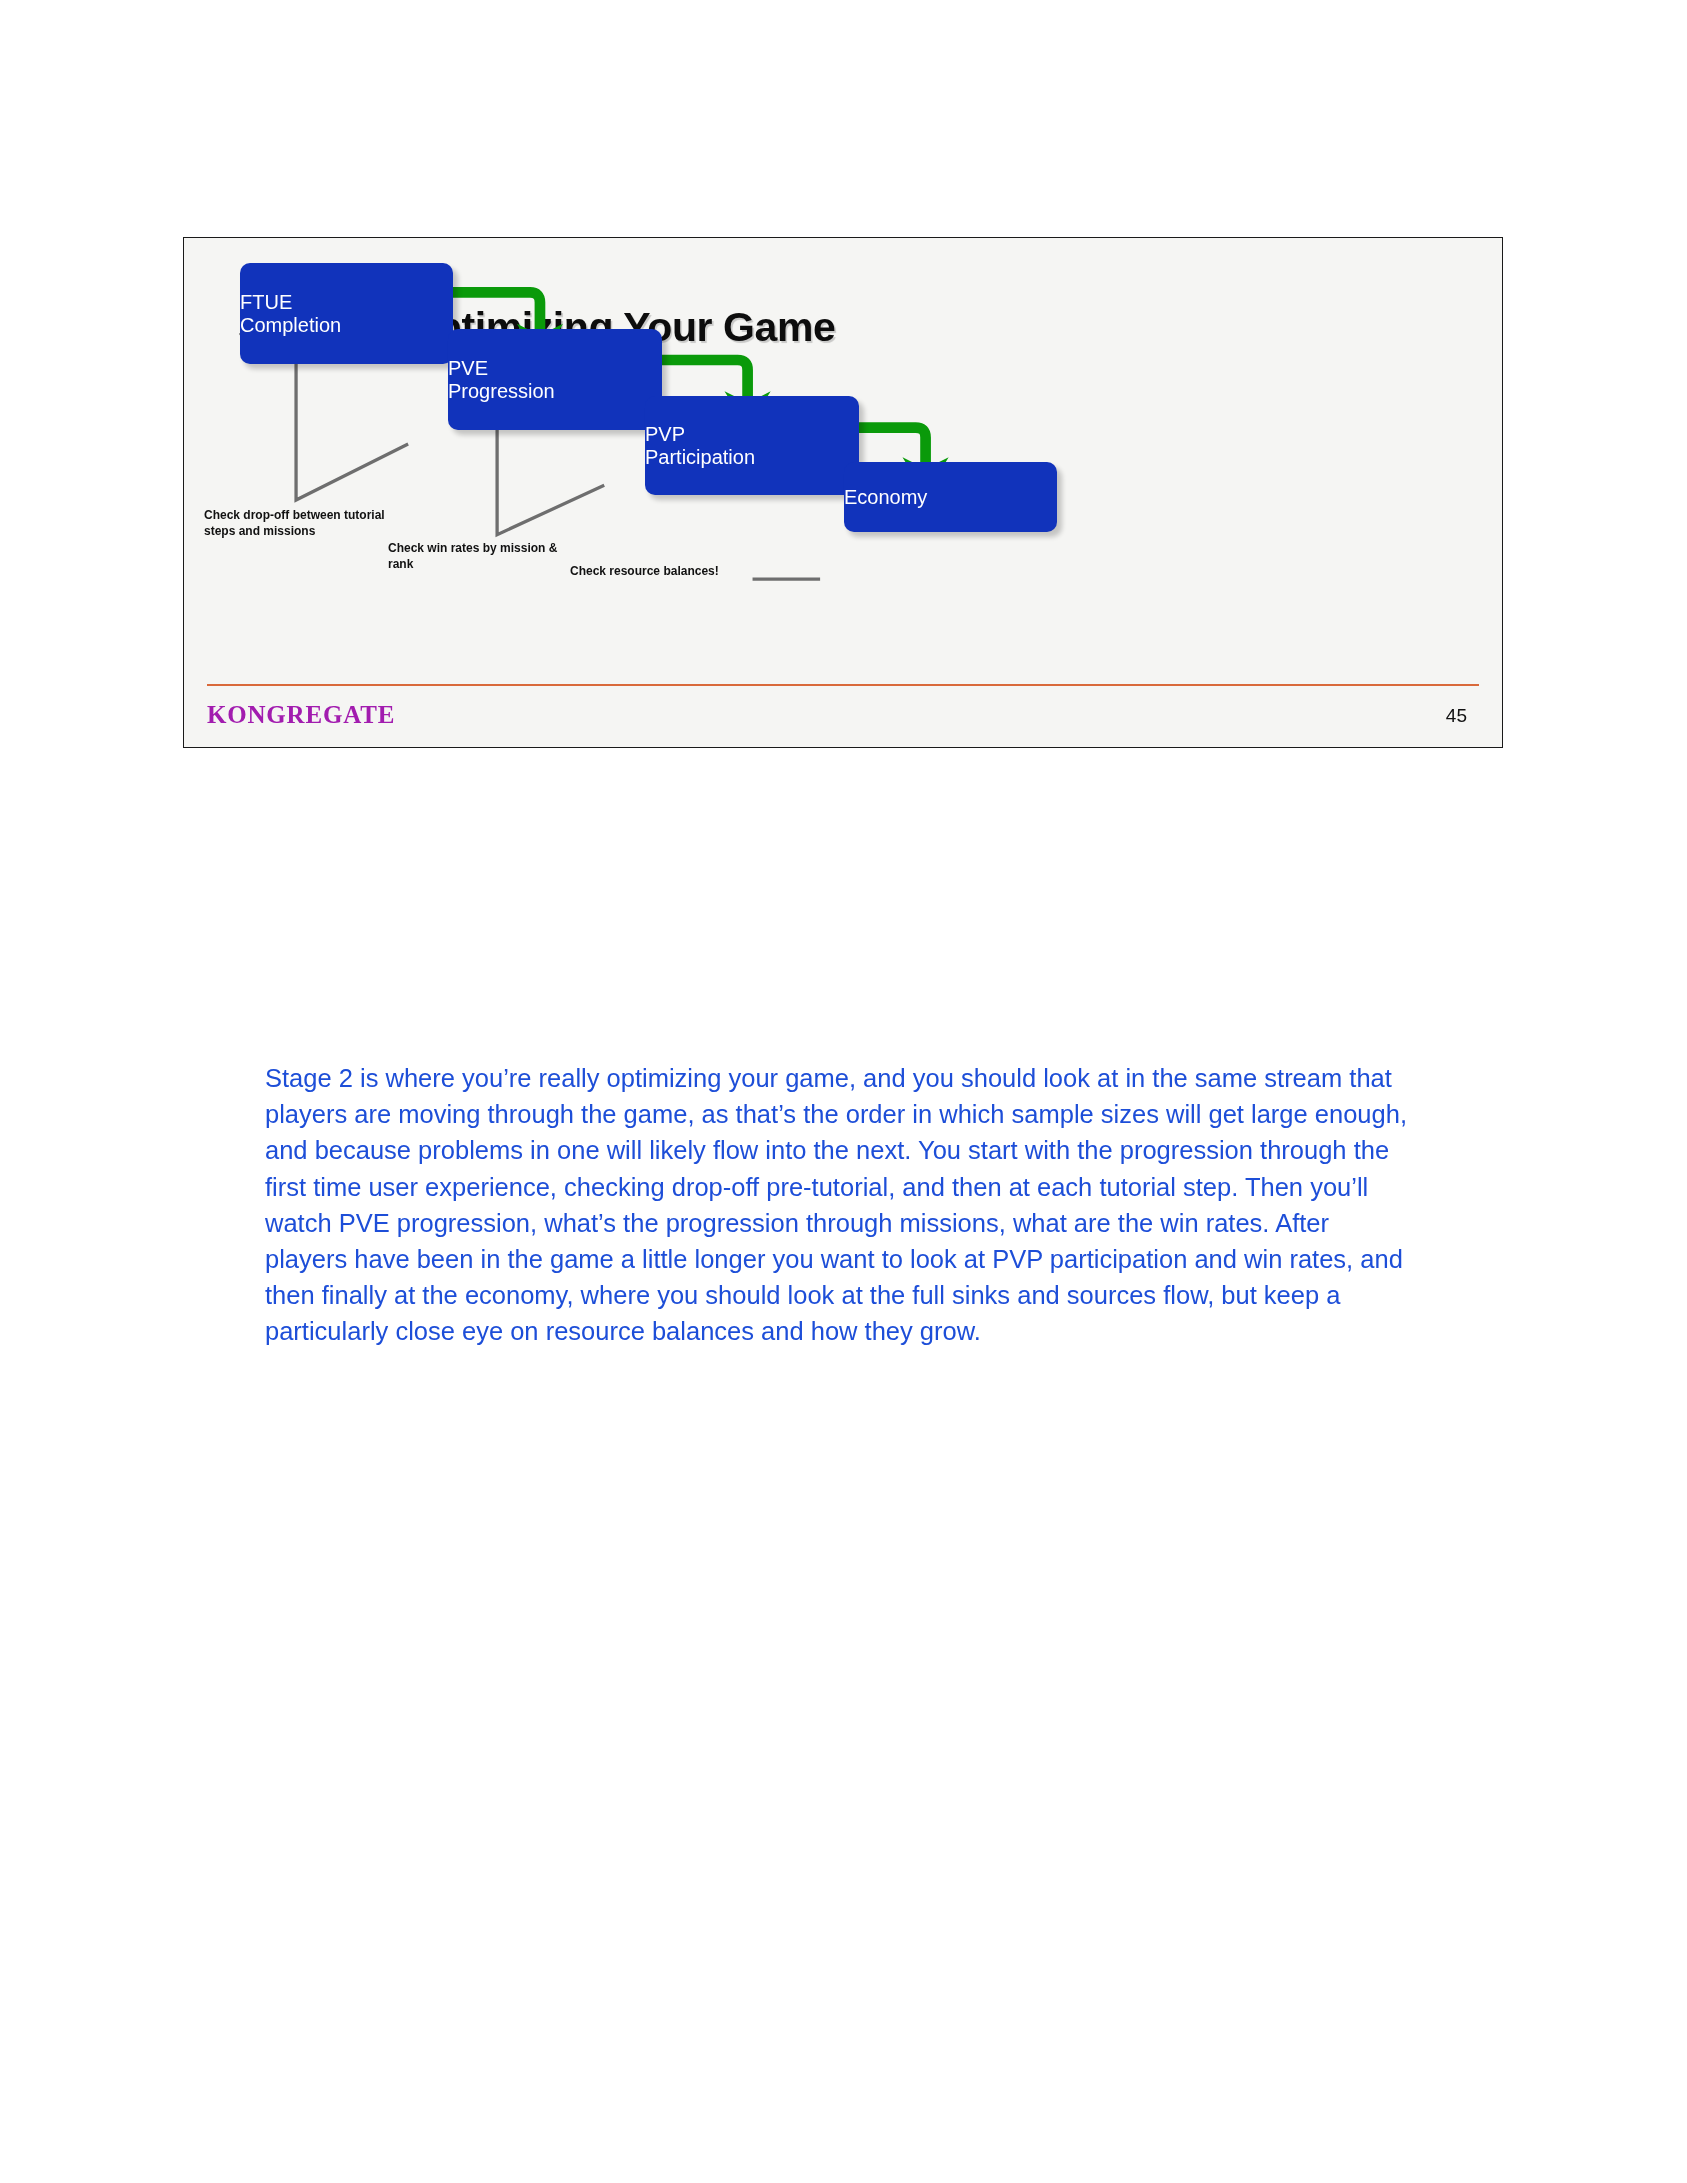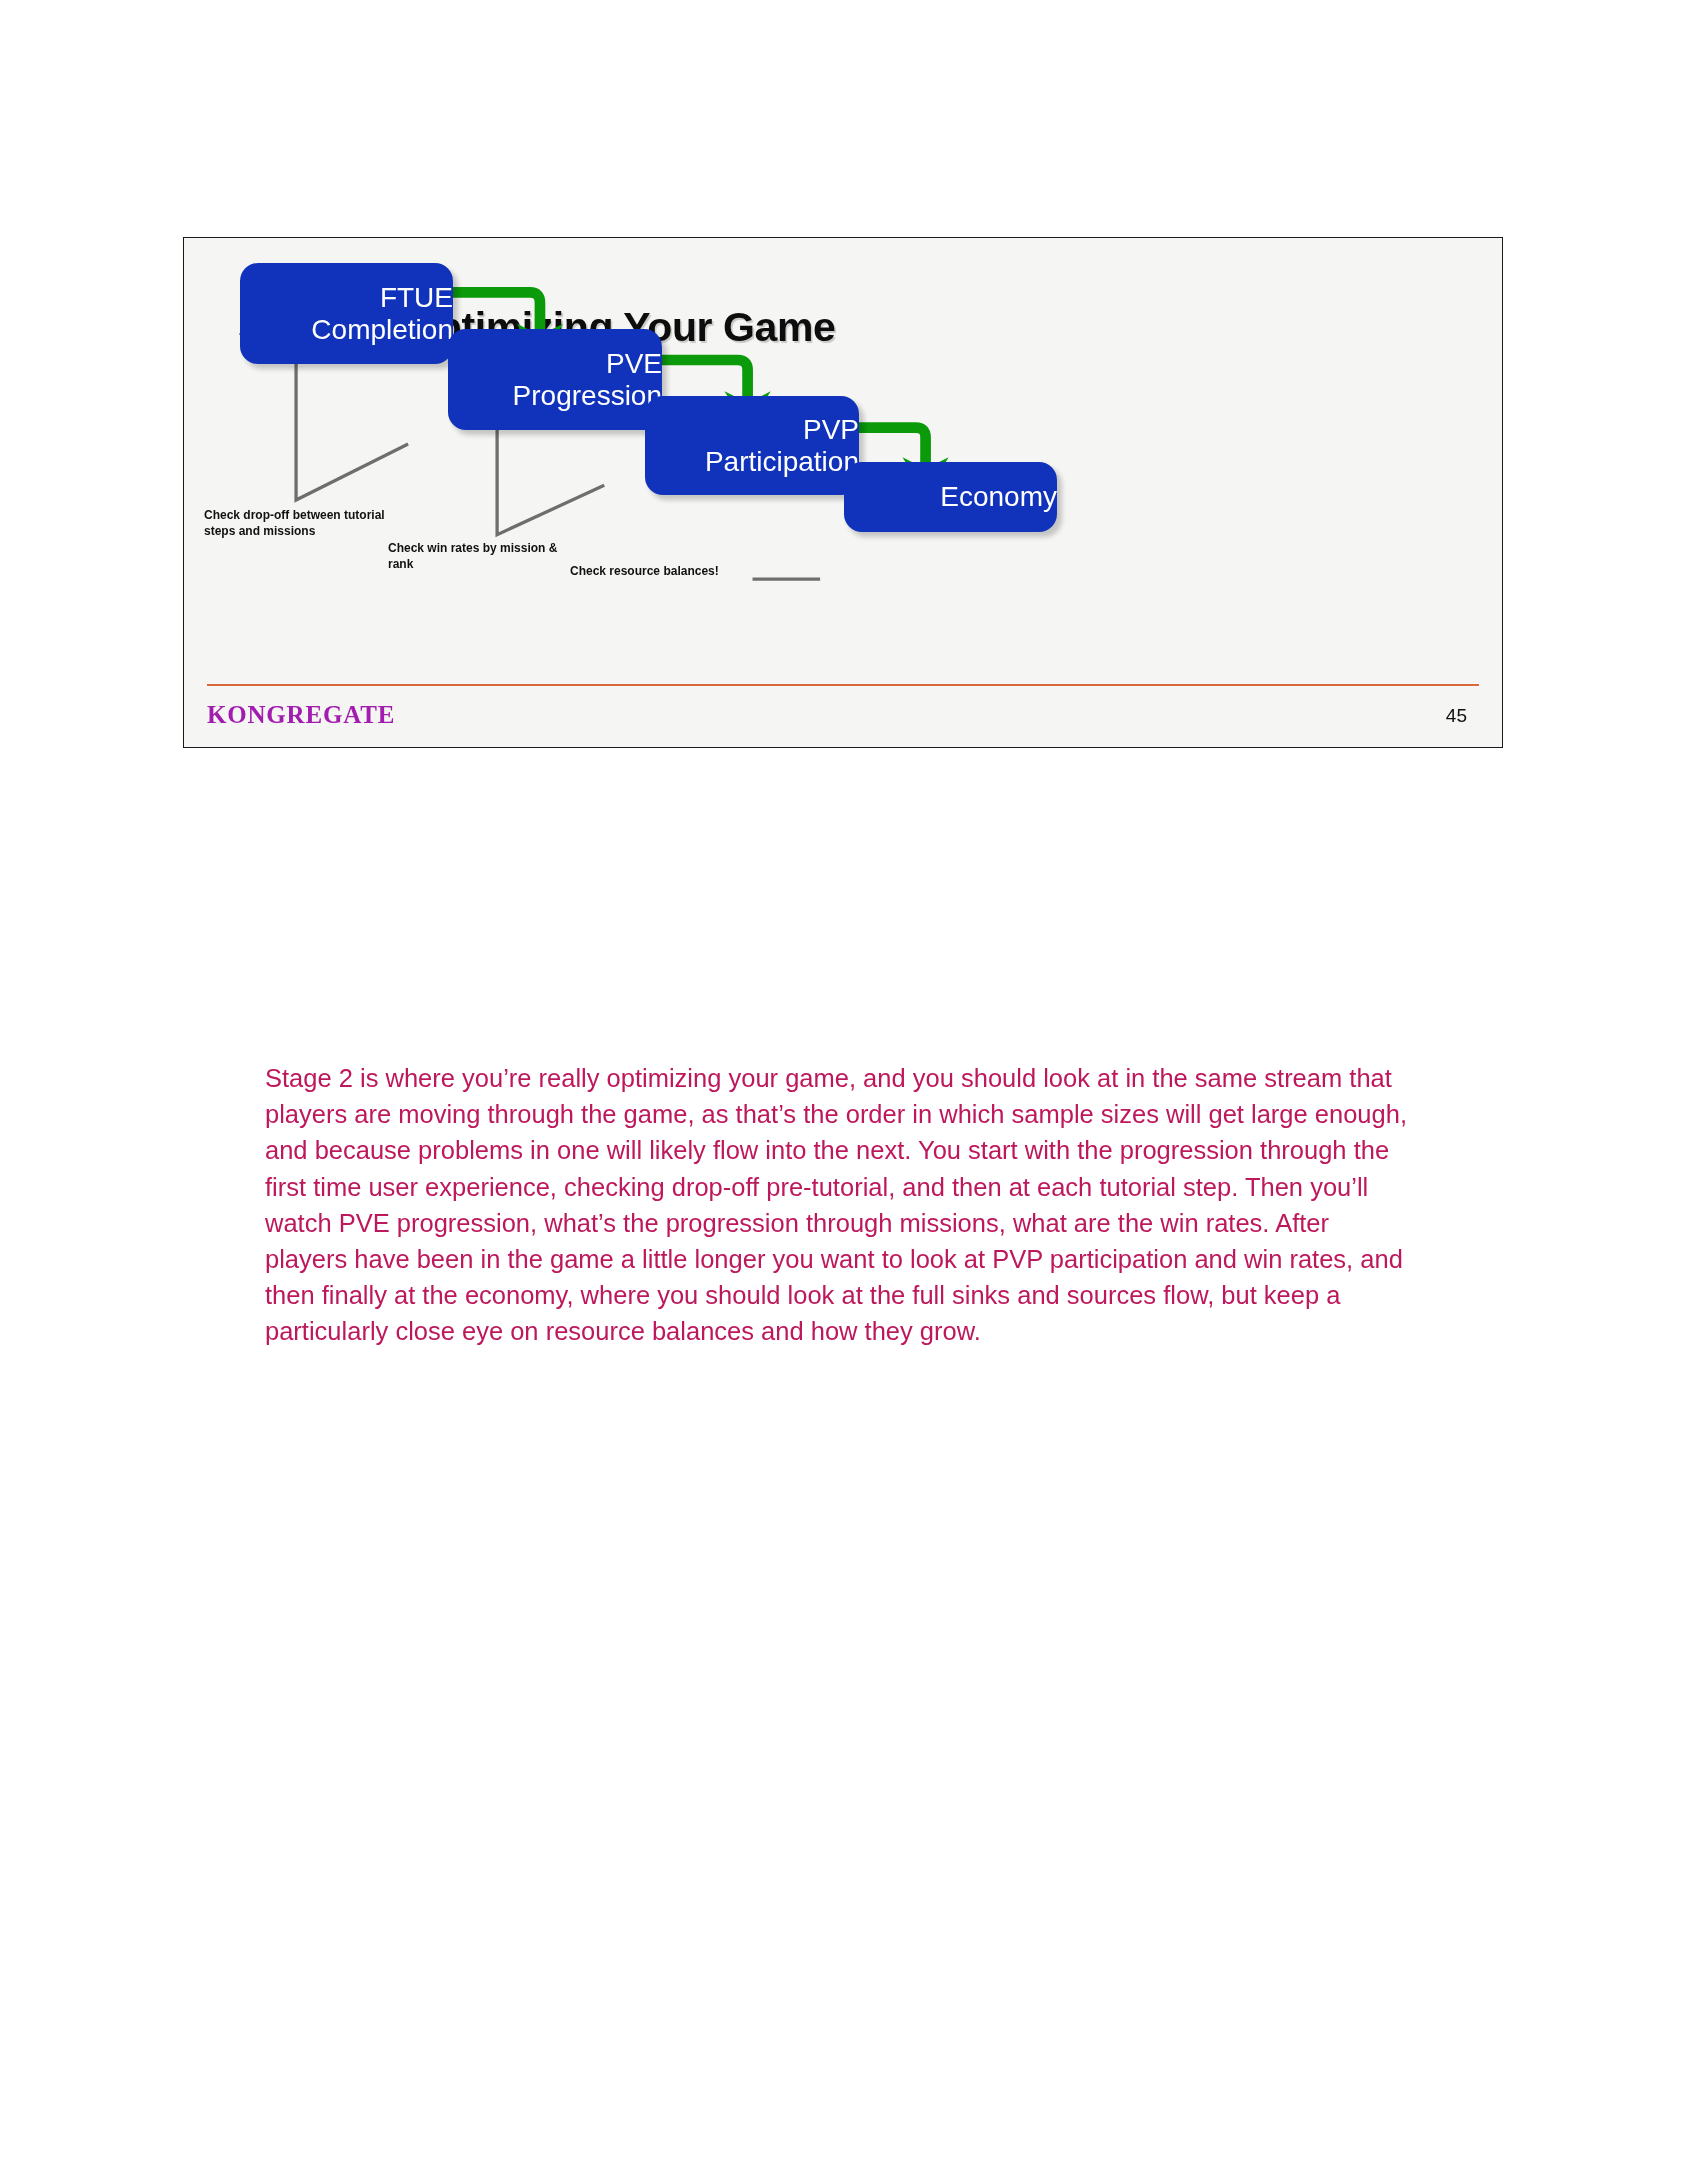--- a/index.html
+++ b/index.html
@@ -53,29 +53,29 @@
     left: 0;
     top: 0;
     width: 1320px;
     height: 511px;
     overflow: visible;
   }
 
   .node {
     position: absolute;
     background: #1133bb;
-    border-radius: 18px;
+    border-radius: 10px;
     color: #ffffff;
     display: flex;
     flex-direction: column;
-    align-items: flex-end;
+    align-items: flex-start;
     justify-content: center;
     text-align: center;
     line-height: 1.12;
-    font-size: 28px;
+    font-size: 20px;
     font-weight: normal;
     box-shadow: 4.1px 5px 5.8px rgba(0,0,0,0.20);
     box-sizing: border-box;
     z-index: 3;
   }
   .node span { display: block; white-space: nowrap; }
 
   .node-ftue        { left: 56px;   top: 25px;  width: 213px; height: 101px; }
   .node-pve         { left: 264px;  top: 91px; width: 214px; height: 101px; }
   .node-pvp         { left: 461px;  top: 158px; width: 214px; height: 99px; }
@@ -121,21 +121,21 @@
   }
 
   
   .body-copy {
     position: absolute;
     left: 265px;
     top: 1060px;
     width: 1153px;
     font-size: 25.5px;
     line-height: 1.42;
-    color: #be185d;
+    color: #1d4ed8;
     text-align: left;
   }
 </style>
 </head>
 <body>
 
 <div class="slide">
 
   <div class="slide-title">Stage 2: Optimizing Your Game</div>
 

